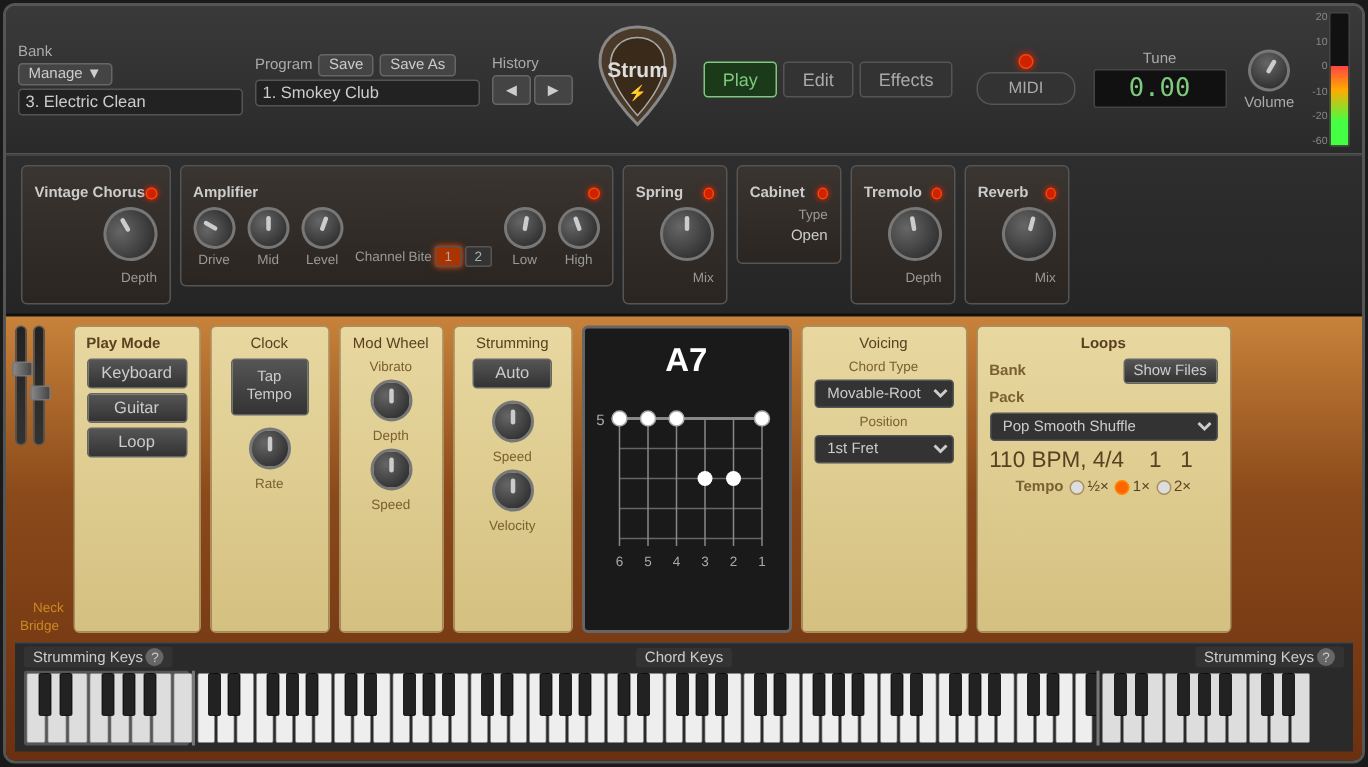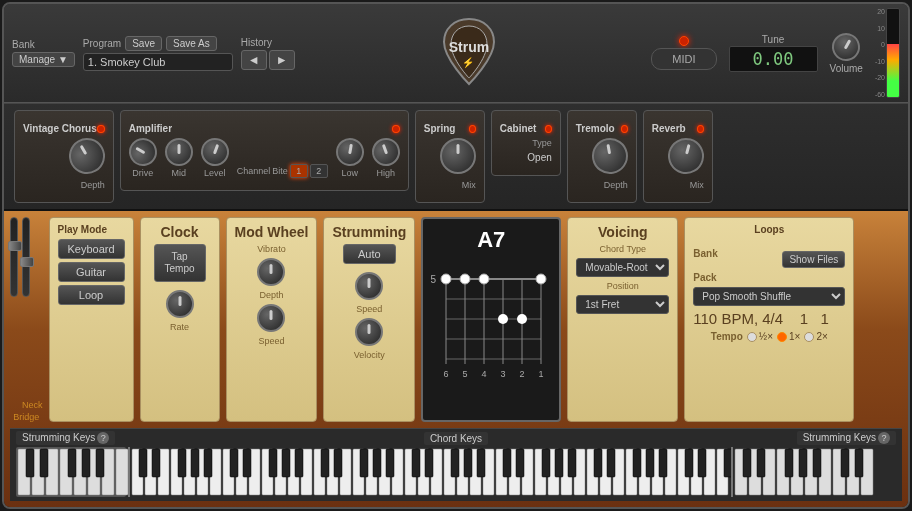--- a/index.html
+++ b/index.html
@@ -349,22 +349,22 @@
       background: linear-gradient(90deg, #888, #444);
       border: 1px solid #777;
       border-radius: 2px;
       position: absolute;
       left: -3px;
       top: 30%;
       cursor: pointer;
     }
     .module-title {
       color: #5a4020;
-      font-size: 14px;
-      font-weight: bold;
+      font-size: 10px;
+      font-weight: normal;
       text-align: center;
     }
     .module-label {
       color: #7a6030;
       font-size: 9px;
       text-align: center;
     }
 
     
     .play-mode-panel {
@@ -525,21 +525,20 @@
       font-weight: bold;
     }
     .show-files-btn {
       background: linear-gradient(180deg, #555 0%, #333 100%);
       color: #ccc;
       border: 1px solid #666;
       border-radius: 3px;
       padding: 2px 6px;
       font-size: 10px;
       cursor: pointer;
-      margin-top: 12px;
     }
     .loops-select {
       background: #333;
       color: #ccc;
       border: 1px solid #555;
       border-radius: 3px;
       padding: 2px 4px;
       font-size: 10px;
       width: 100%;
       cursor: pointer;
@@ -625,20 +624,23 @@
 
 <div class="plugin-container">
 
   <div class="top-bar">
 
     <div class="bank-section">
       <span class="bank-label">Bank</span>
       <div style="display:flex;gap:4px;align-items:center;">
         <button class="save-btn">Manage ▼</button>
       </div>
+      <select class="bank-select">
+        <option>3. Electric Clean</option>
+      </select>
     </div>
 
     <div class="program-section">
       <div class="program-top">
         <span class="program-label">Program</span>
         <button class="save-btn">Save</button>
         <button class="save-btn">Save As</button>
       </div>
       <select class="bank-select">
         <option>1. Smokey Club</option>
@@ -658,20 +660,25 @@
         <svg width="70" height="75" viewBox="0 0 70 75">
 
           <path d="M35 5 C20 5 10 15 10 28 C10 45 35 70 35 70 C35 70 60 45 60 28 C60 15 50 5 35 5 Z" fill="#4a3a2a" stroke="#888" stroke-width="2"></path>
           <path d="M35 12 C24 12 17 20 17 30 C17 45 35 64 35 64 C35 64 53 45 53 30 C53 20 46 12 35 12 Z" fill="#3a2a1a" stroke="#aaa" stroke-width="1"></path>
           <text x="35" y="38" text-anchor="middle" fill="#ddd" font-family="Arial" font-size="14" font-weight="bold">Strum</text>
           <text x="35" y="52" text-anchor="middle" fill="#ff8800" font-family="Arial" font-size="10">⚡</text>
         </svg>
       </div>
     </div>
 
+    <div class="tab-area">
+      <button class="tab-btn active">Play</button>
+      <button class="tab-btn">Edit</button>
+      <button class="tab-btn">Effects</button>
+    </div>
 
     <div class="controls-right">
 
       <div style="display:flex;flex-direction:column;align-items:center;gap:2px;">
         <div style="width:10px;height:10px;border-radius:50%;background:#cc2200;border:1px solid #ff4400;box-shadow:0 0 6px #ff2200;"></div>
         <button class="midi-btn">MIDI</button>
       </div>
 
       <div class="tune-section">
         <span class="tune-label">Tune</span>

